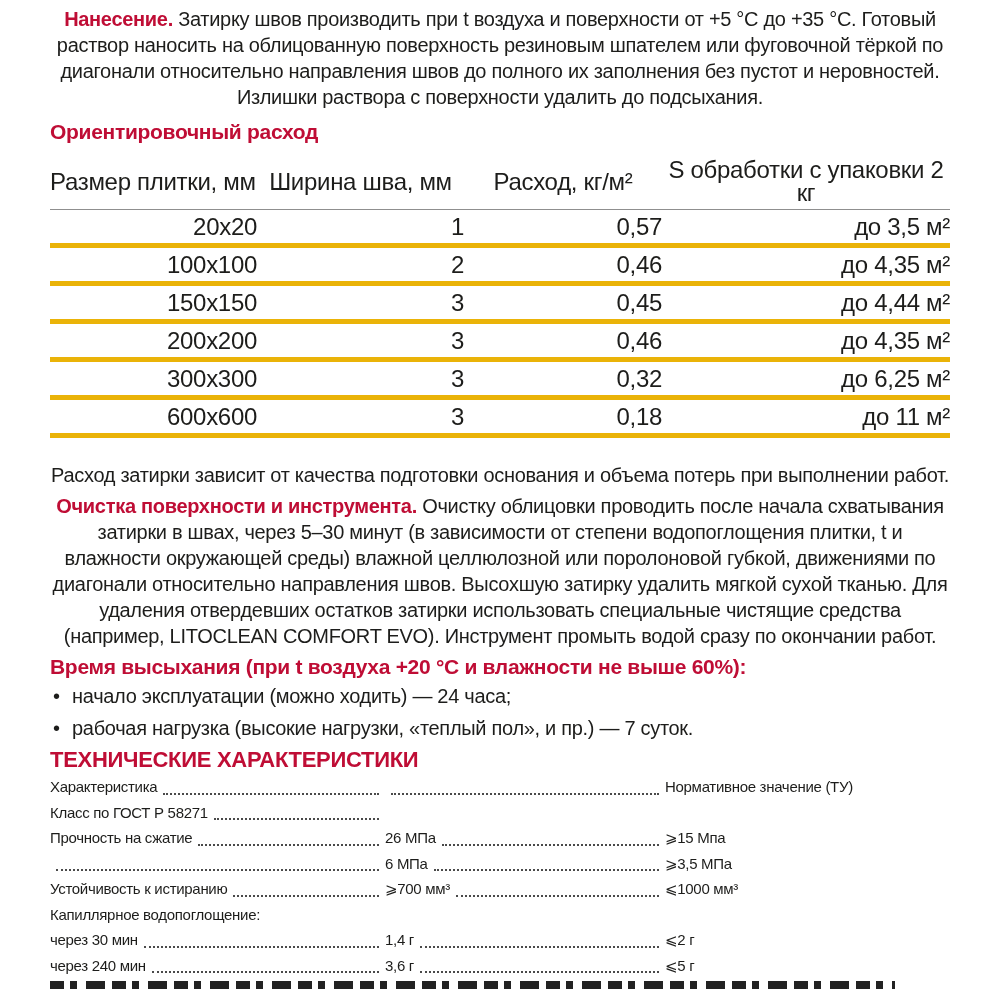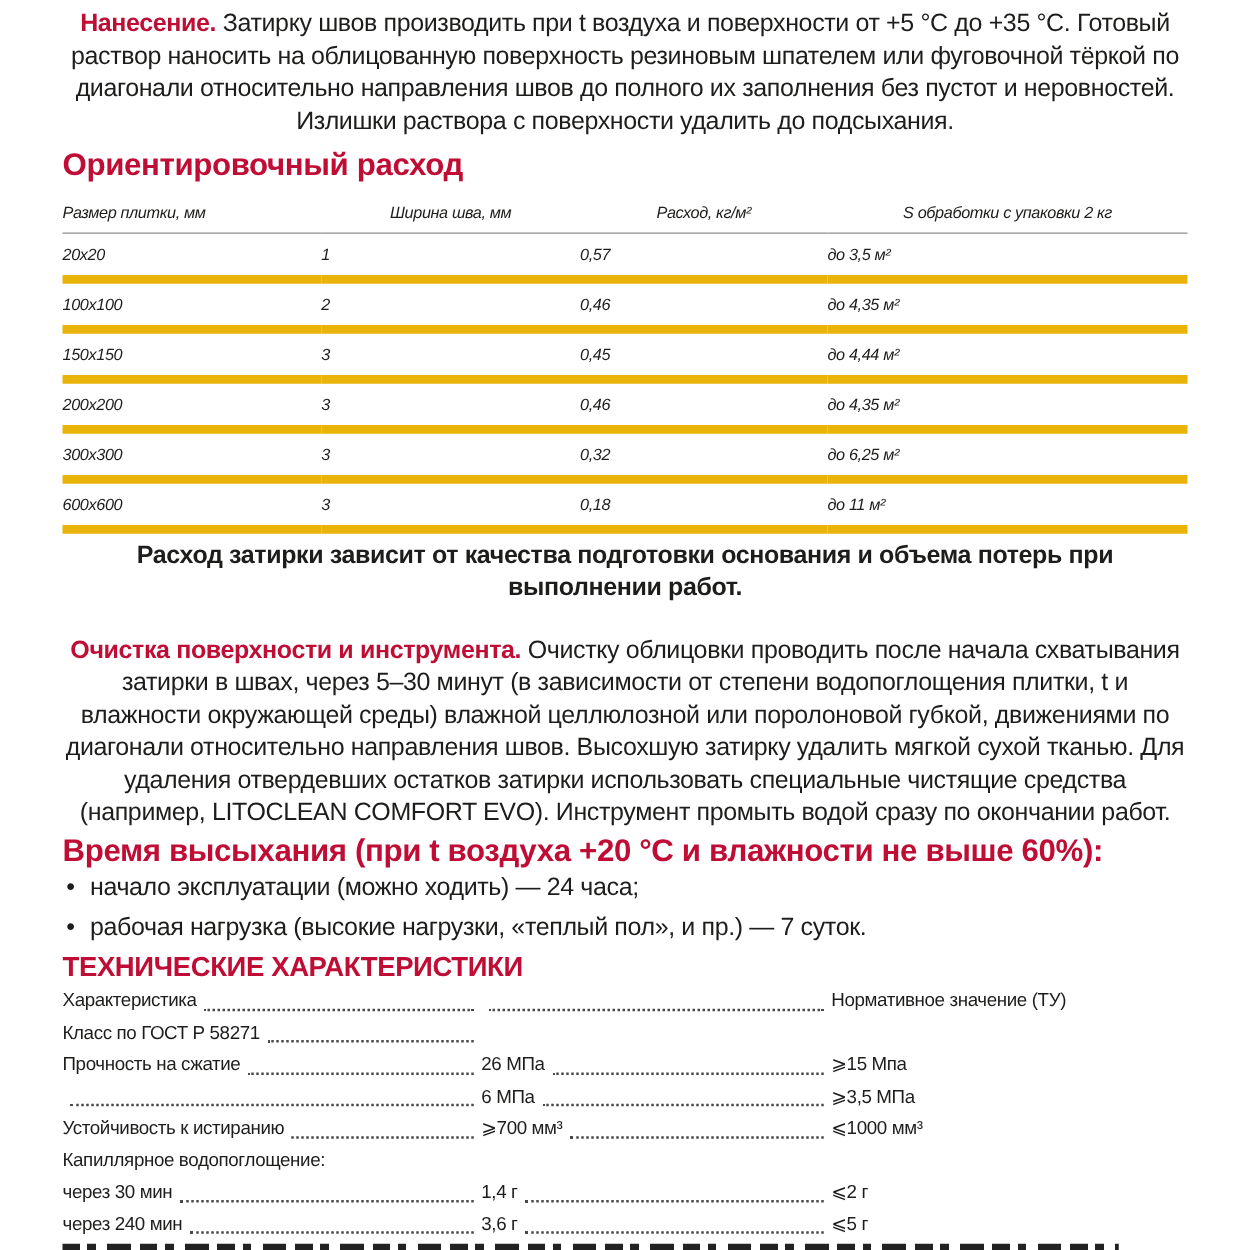--- a/index.html
+++ b/index.html
@@ -13,42 +13,42 @@
   .page { padding: 6px 50px 0 50px; }
 
   p.para {
     margin: 0; font-size: 20px; line-height: 26px;
     letter-spacing: -0.3px;
     text-align: center;
   }
   .lead { color: #bf0d35; font-weight: bold; }
 
   .red-h {
-    color: #bf0d35; font-weight: bold; font-size: 25px; line-height: 24px;
+    color: #bf0d35; font-weight: bold; font-size: 21px; line-height: 24px;
     margin: 10px 0 6px 0; letter-spacing: -0.3px;
   }
   .red-h.tight { margin: 6px 0 0 0; }
   .red-h.upper { font-size: 22px; line-height: 25px; margin: 6px 0 2px 0; }
 
   table.cons {
-    width: 100%; border-collapse: collapse; font-size: 13px;
-    letter-spacing: -0.3px; margin-top: 14px; font-style: italic;
+    width: 100%; border-collapse: collapse; font-size: 24px;
+    letter-spacing: -0.3px; margin-top: 14px;
   }
   table.cons thead th {
     font-weight: normal; text-align: center; padding: 0 0 5px 0;
     border-bottom: 1.5px solid #8f8f8f; line-height: 23px;
   }
   table.cons thead th:first-child { text-align: left; }
   table.cons tbody td {
-    text-align: left; height: 33px; padding: 0;
-    border-bottom: 7px solid #eab308;
-  }
-
-  p.note { margin-top: 4px; font-weight: bold; }
-  p.cleaning { margin-top: 24px; }
+    text-align: right; height: 33px; padding: 0;
+    border-bottom: 5px solid #eab308;
+  }
+
+  p.note { margin-top: 24px; }
+  p.cleaning { margin-top: 5px; }
 
   ul.bullets { margin: 4px 0 0 0; padding: 0; list-style: none; }
   ul.bullets li {
     position: relative; padding-left: 22px; font-size: 20px;
     line-height: 26px; margin-bottom: 6px; letter-spacing: -0.3px;
   }
   ul.bullets li::before {
     content: "\2022"; position: absolute; left: 3px; top: 0;
     font-size: 20px;
   }

